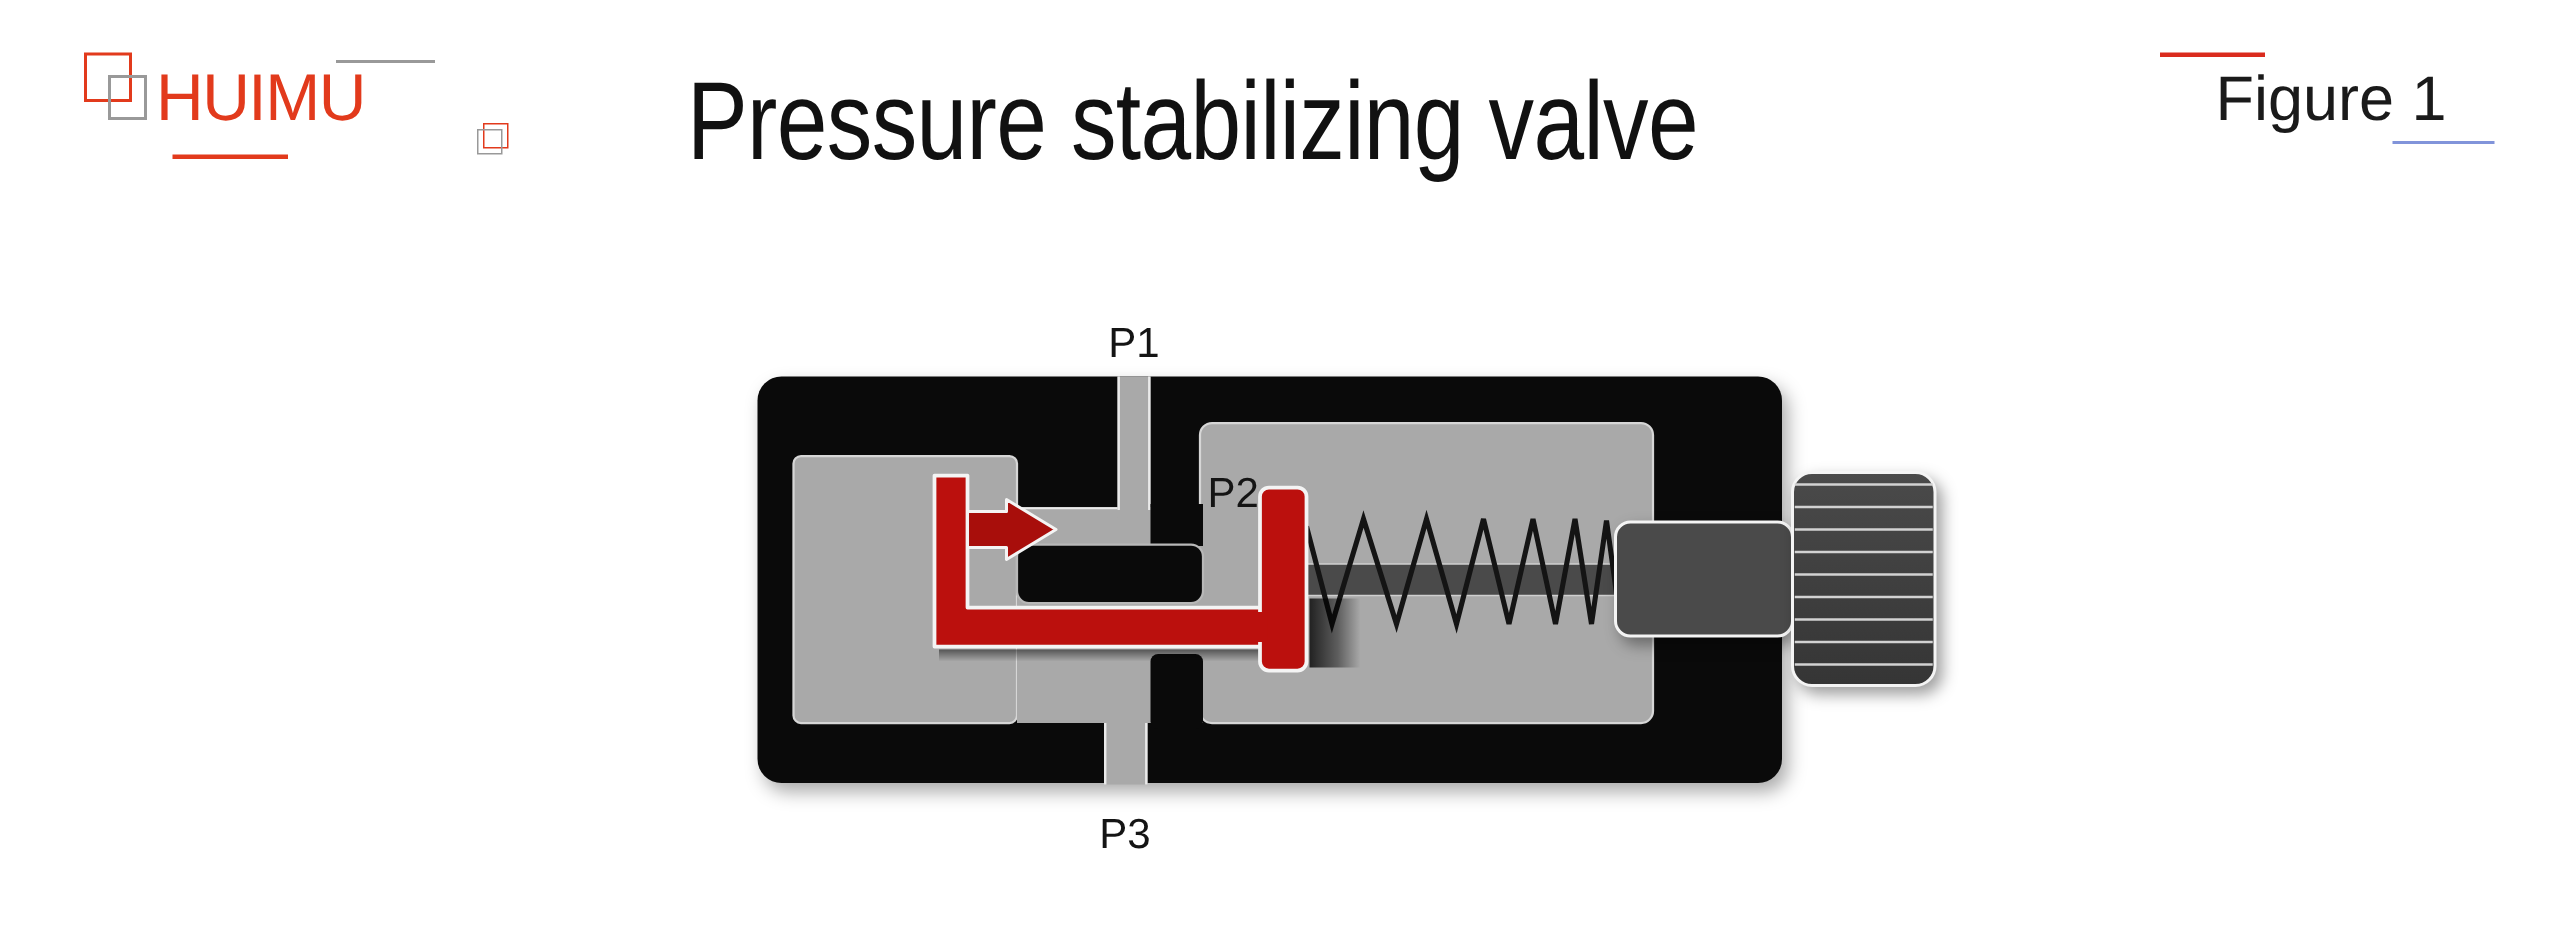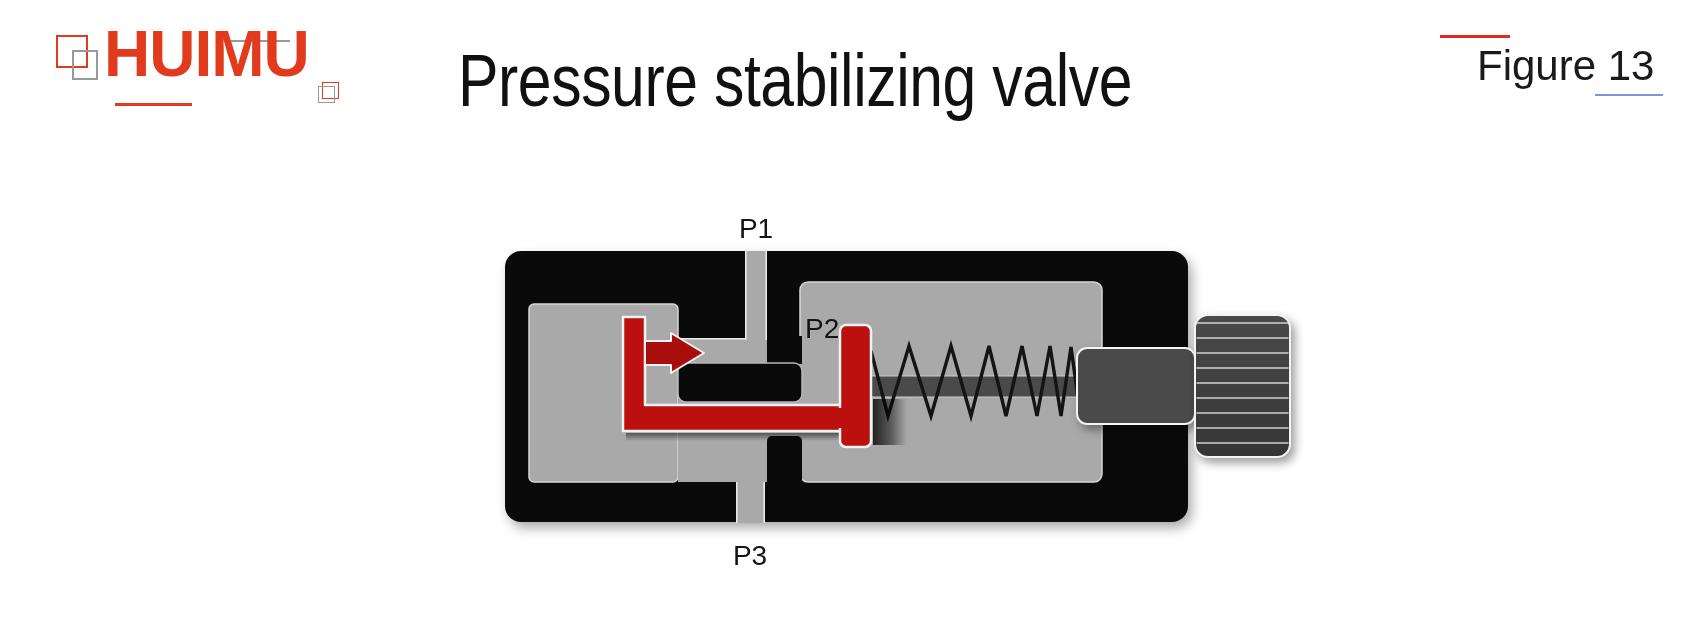--- a/index.html
+++ b/index.html
@@ -5,21 +5,21 @@
   html,body{margin:0;padding:0;background:#fff;}
   .stage{position:relative;width:1702px;height:628px;background:#ffffff;overflow:hidden;
          font-family:"Liberation Sans","DejaVu Sans",sans-serif;}
 
   
   .logo-sq{position:absolute;box-sizing:border-box;background:transparent;}
   .sq-red-lg{left:56px;top:35px;width:32px;height:33px;border:2px solid var(--logo_red);}
   .sq-gray-lg{left:72px;top:50px;width:26px;height:30px;border:2px solid var(--decor_gray);}
   .sq-red-sm{left:322px;top:82px;width:17px;height:17px;border:1.5px solid var(--logo_red);}
   .sq-gray-sm{left:318px;top:86px;width:17px;height:17px;border:1.5px solid var(--decor_gray);}
-  .logo-text{position:absolute;left:104px;top:22px;font-size:64px;font-weight:bold;
+  .logo-text{position:absolute;left:104px;top:44px;font-size:44px;font-weight:normal;
              line-height:1;letter-spacing:-1px;color:var(--logo_red);white-space:nowrap;}
   .logo-topline{position:absolute;left:224px;top:40px;width:66px;height:2px;background:var(--decor_gray);}
   .logo-underline{position:absolute;left:115px;top:103px;width:77px;height:2.5px;background:var(--logo_red);}
 
   
   .title{position:absolute;left:458px;top:44px;white-space:nowrap;}
   .title span{display:inline-block;font-size:74px;line-height:1;color:var(--title_black);
               transform:scaleX(0.82);transform-origin:left top;letter-spacing:-0.5px;}
 
   
@@ -44,21 +44,21 @@
   <div class="logo-text">HUIMU</div>
   <div class="logo-underline"></div>
   <div class="logo-sq sq-red-sm"></div>
   <div class="logo-sq sq-gray-sm"></div>
 
   <div class="title">
     <span>Pressure stabilizing valve</span>
   </div>
 
   <div class="fig-redline"></div>
-  <div class="fig-label">Figure 13</div>
+  <div class="fig-label">Figure 1</div>
   <div class="fig-blueline"></div>
 
   <svg class="diagram" width="1702" height="628" viewBox="0 0 1702 628" xmlns="http://www.w3.org/2000/svg">
     <defs>
       <linearGradient id="fadeR" x1="0" y1="0" x2="1" y2="0">
         <stop offset="0" stop-color="#000" stop-opacity="0.8"></stop>
         <stop offset="0.55" stop-color="#000" stop-opacity="0.45"></stop>
         <stop offset="1" stop-color="#000" stop-opacity="0"></stop>
       </linearGradient>
       <linearGradient id="fadeD" x1="0" y1="0" x2="0" y2="1">

